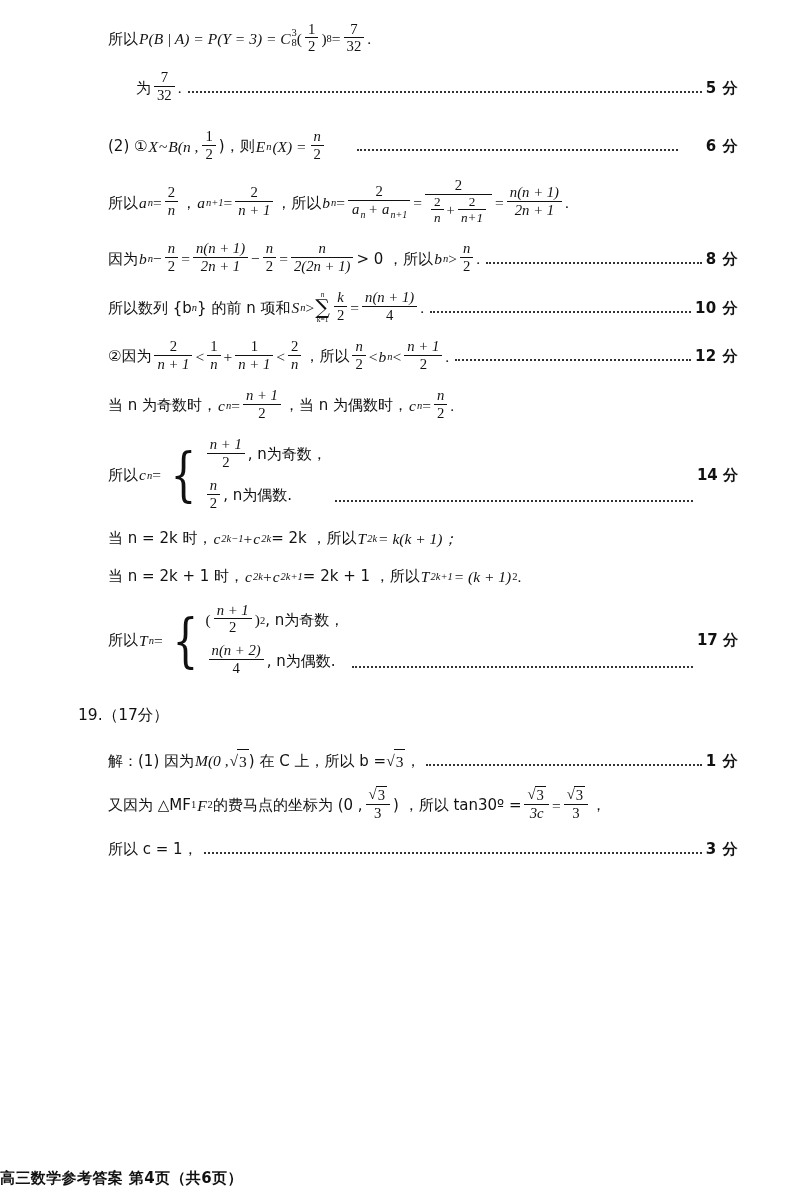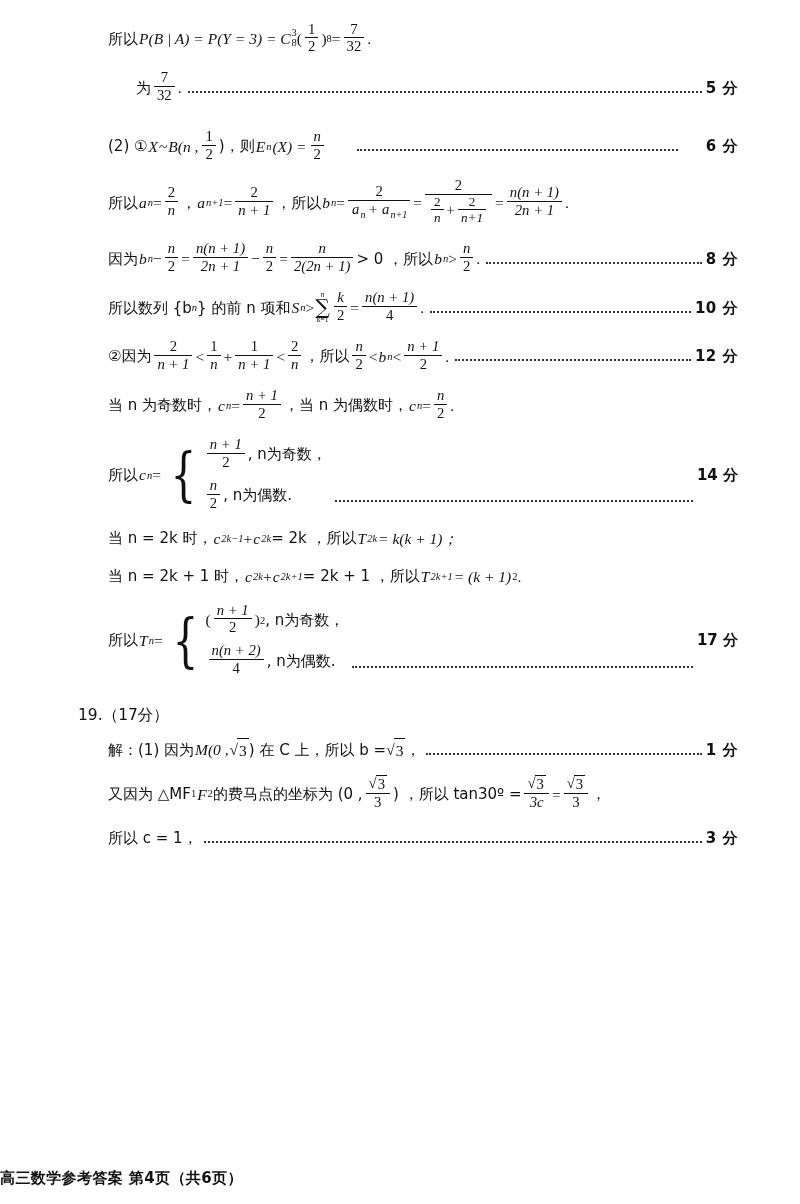--- a/index.html
+++ b/index.html
@@ -152,21 +152,21 @@
     position: relative;
     bottom: 6px;
   }
   .brace-score {
     flex: 0 0 auto;
     font-weight: bold;
     align-self: center;
   }
   .qhead {
     font-size: 15.5px;
-    margin-bottom: 12px;
+    margin-bottom: 23px;
     margin-top: 26px;
     padding-left: 0;
   }
   .footer {
     position: absolute;
     bottom: 16px;
     left: 0;
     width: 800px;
     font-size: 15px;
     font-weight: bold;

